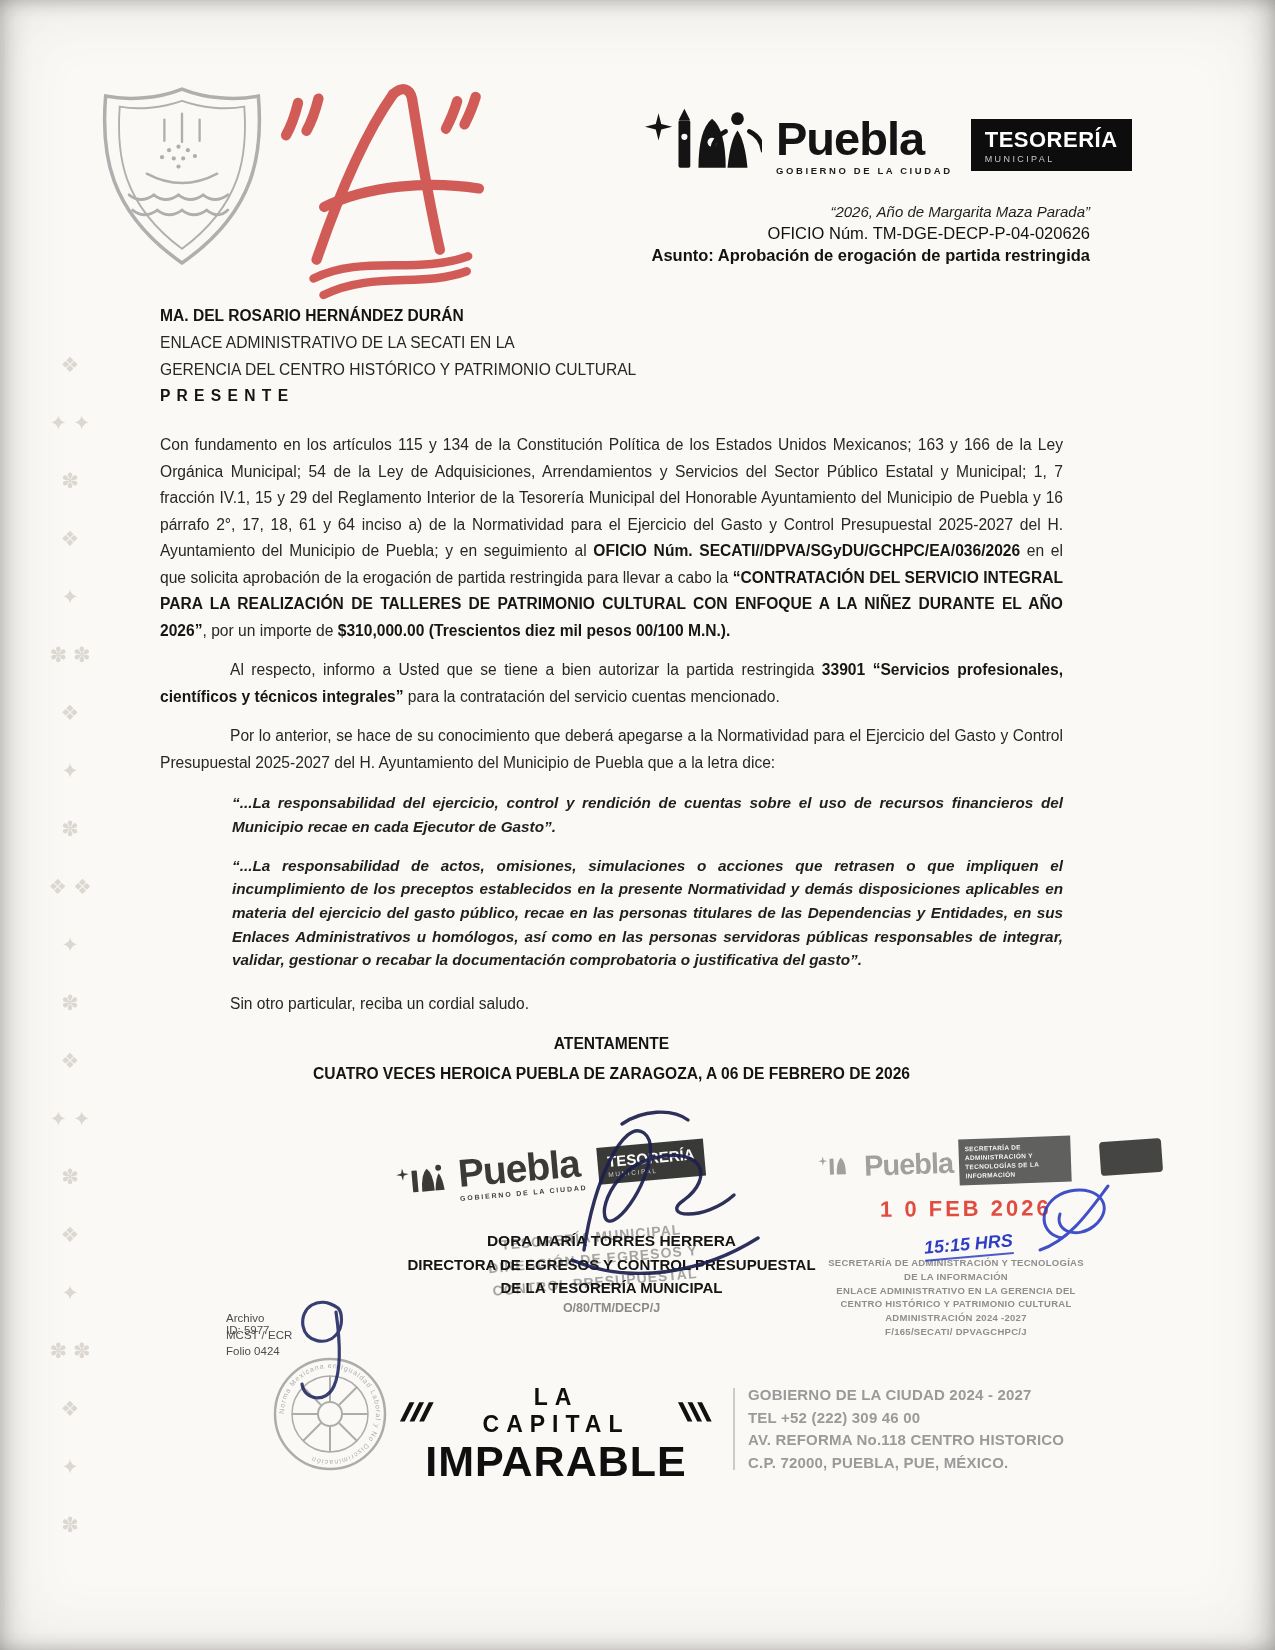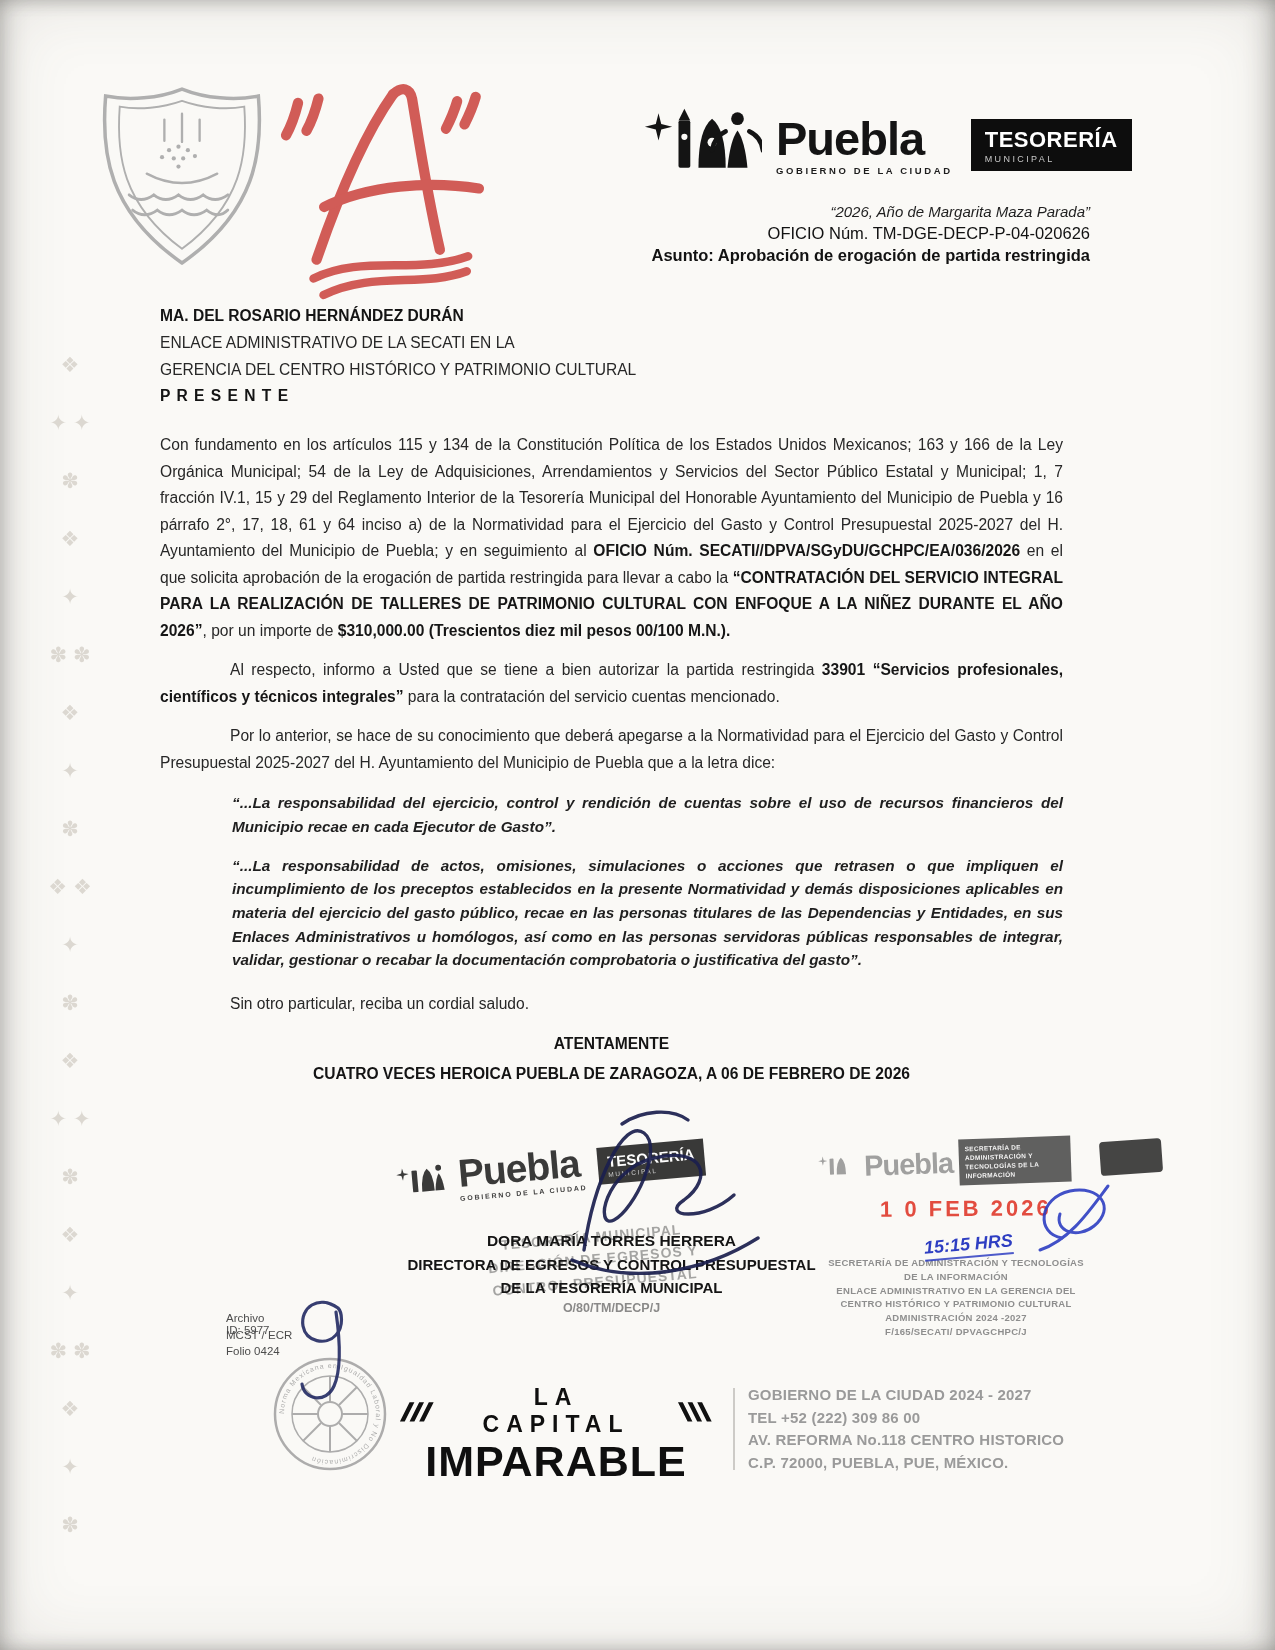--- a/index.html
+++ b/index.html
@@ -334,18 +334,18 @@
         <path d="M2 22 L12 2 L17 2 L7 22 Z M12 22 L22 2 L27 2 L17 22 Z M22 22 L32 2 L37 2 L27 22 Z" fill="#111"></path>
       </svg>
     </div>
     <div class="t2">IMPARABLE</div>
   </div>
 
   <div class="fdivider"></div>
 
   <div class="footer-right">
     <div>GOBIERNO DE LA CIUDAD 2024 - 2027</div>
-    <div>TEL +52 (222) 309 86 00</div>
+    <div>TEL +52 (222) 309 46 00</div>
     <div>AV. REFORMA No.118 CENTRO HISTORICO</div>
     <div>C.P. 72000, PUEBLA, PUE, MÉXICO.</div>
   </div>
 
 </div>
 
 </body></html>

